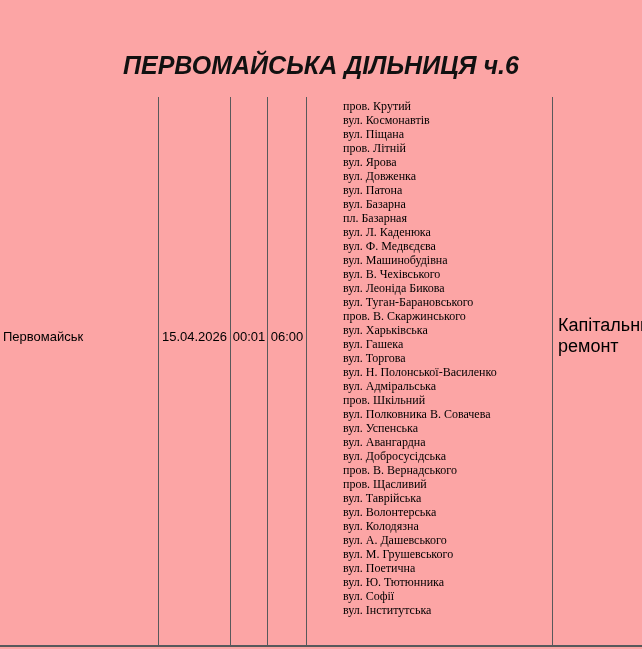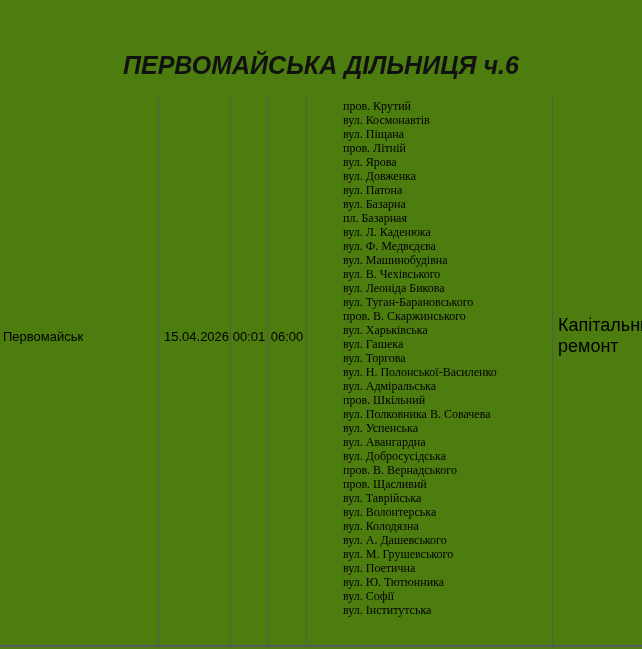--- a/index.html
+++ b/index.html
@@ -9,21 +9,21 @@
     width: 642px;
     height: 649px;
     overflow: hidden;
     font-family: "Liberation Sans", sans-serif;
     color: #000000;
   }
   .page {
     position: relative;
     width: 642px;
     height: 649px;
-    background: #4d7c0f;
+    background: #fca5a5;
   }
   .title {
     position: absolute;
     top: 51px;
     left: 0;
     width: 642px;
     margin: 0;
     text-align: center;
     font-family: "Liberation Sans", sans-serif;
     font-style: italic;
@@ -55,21 +55,21 @@
   .col-end    { width: 39px; }
   .col-streets{ width: 246px; padding-left: 32px; }
   .col-repair { width: 90px; }
 
   .vcenter {
     display: flex;
     align-items: center;
     padding-bottom: 70px; 
   }
   .col-city.vcenter  { padding-left: 3px; font-size: 13px; }
-  .col-date.vcenter  { padding-left: 5px; font-size: 13px; }
+  .col-date.vcenter  { font-size: 13px; justify-content: center; }
   .col-start.vcenter,
   .col-end.vcenter   { justify-content: center; padding-left: 0; font-size: 13px; }
   .col-repair.vcenter{ padding-left: 5px; padding-right: 4px; font-size: 18px; line-height: 21px; }
 
   .street-list {
     margin: 0;
     padding: 2px 0 0 4px;
     list-style: none;
     font-family: "Liberation Serif", serif;
     font-size: 12px;

